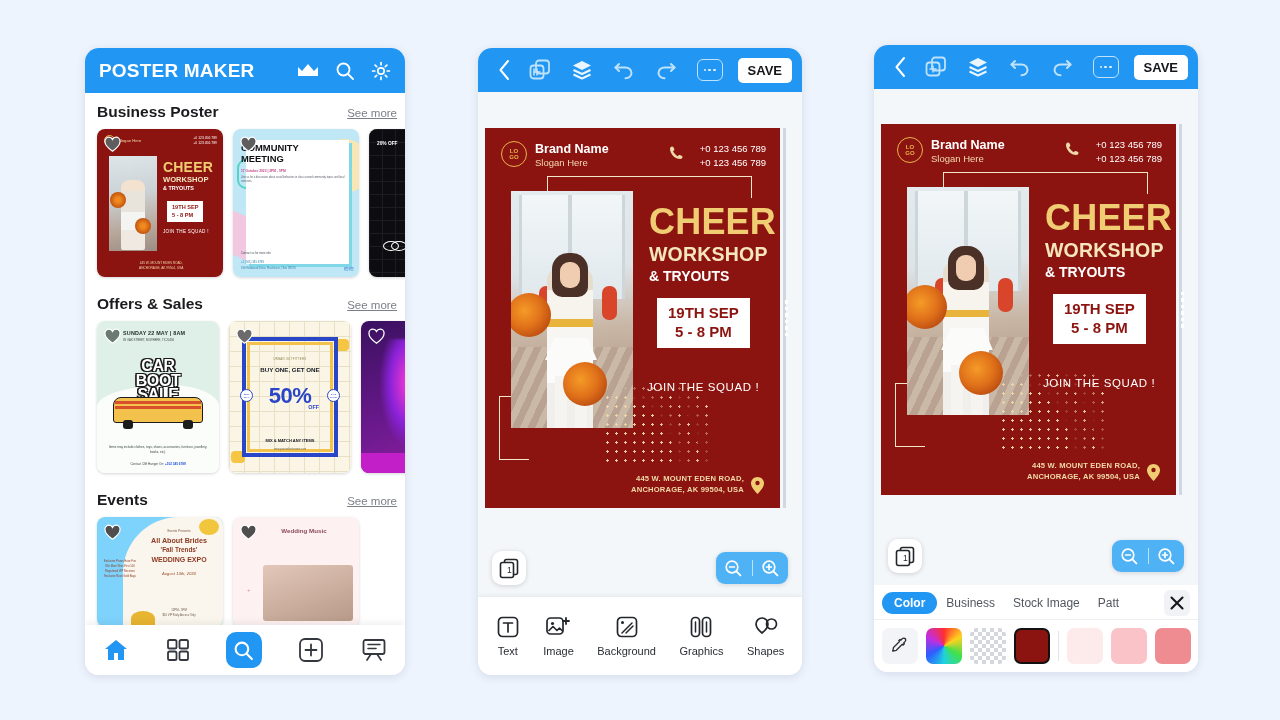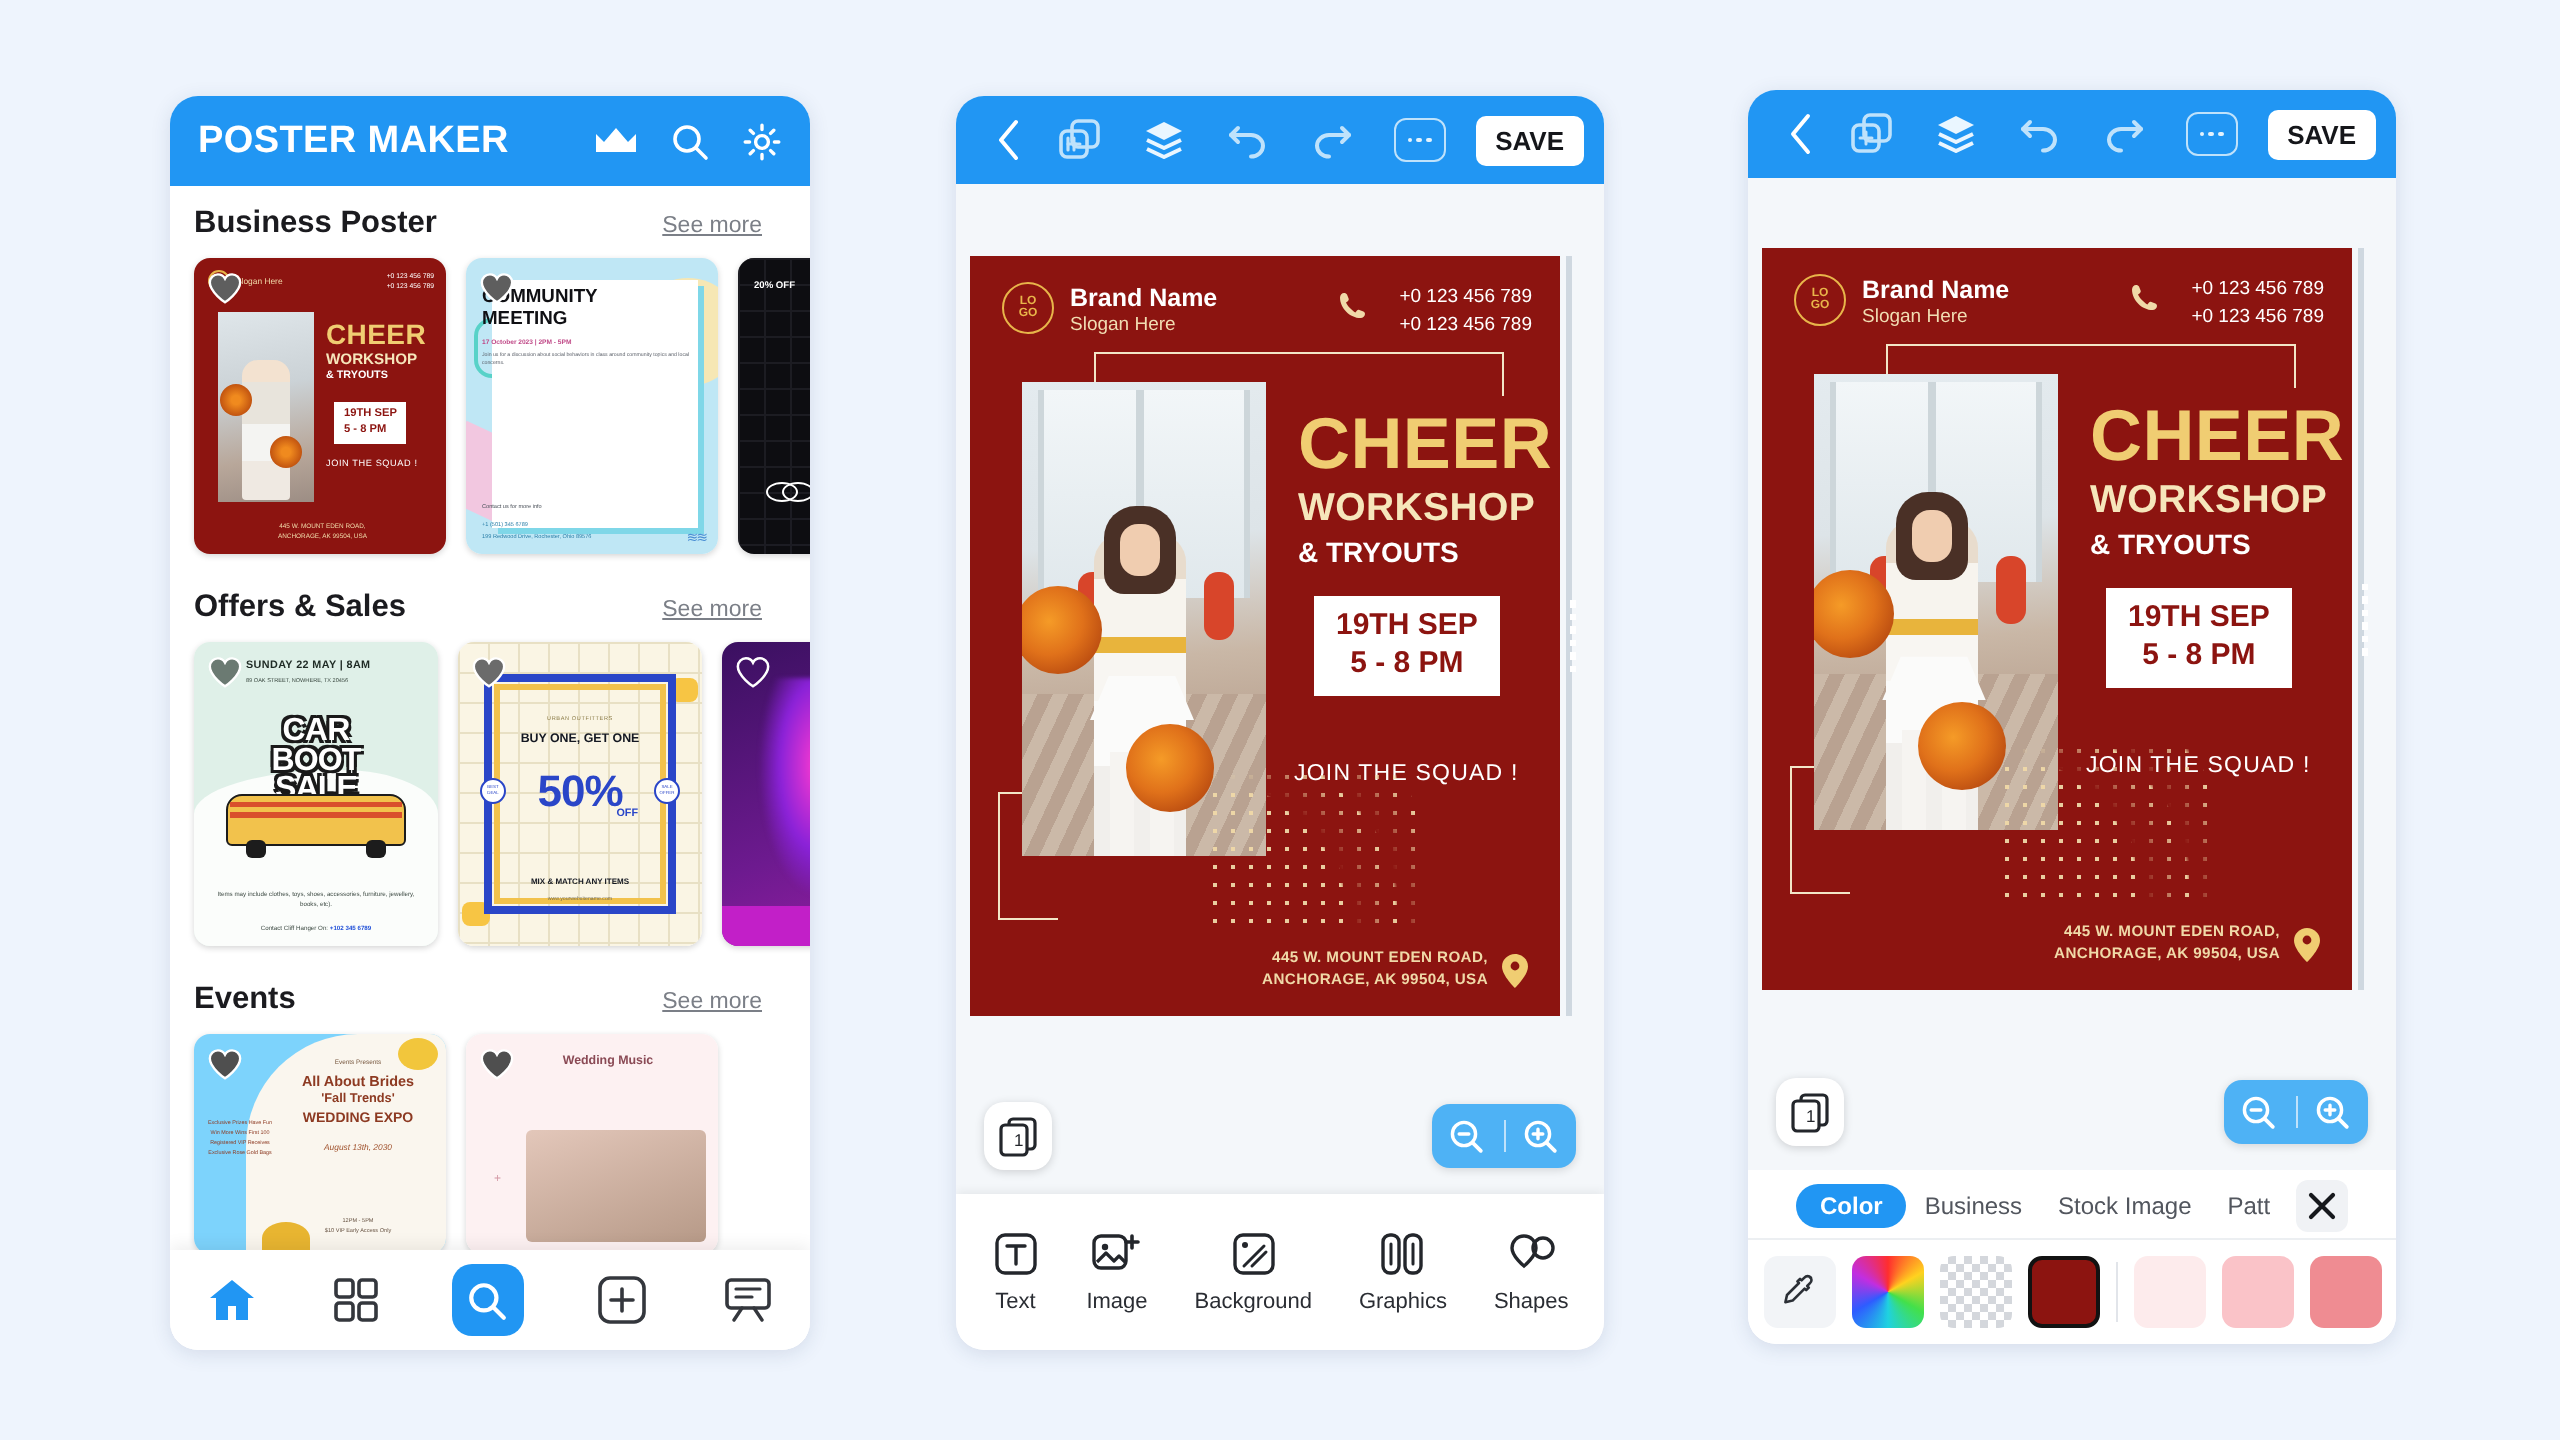--- a/index.html
+++ b/index.html
@@ -32,21 +32,21 @@
   }
   .p1-title {
     color: #fff; font-weight: bold; font-size: 19px;
     letter-spacing: .2px; flex: 1;
   }
   .p1-hicons { display: flex; gap: 16px; align-items: center; }
 
   .p1-body { height: 582px; background: #fff; position: relative; overflow: hidden; }
   .sec-head {
     display: flex; align-items: baseline; justify-content: space-between;
-    padding: 10px 24px 8px 12px;
+    padding: 10px 8px 8px 12px;
   }
   .sec-title { font-size: 15.5px; font-weight: bold; color: #1b1b1f; }
   .sec-more { font-size: 11.5px; color: #7b7f87; text-decoration: underline; }
 
   .card-row { display: flex; gap: 10px; padding: 0 0 8px 12px; }
   .card {
     flex: 0 0 auto; border-radius: 8px; overflow: hidden;
     position: relative; box-shadow: 0 1px 3px rgba(0,0,0,.17);
   }
   .c-biz { width: 126px; height: 148px; }
@@ -345,21 +345,21 @@
     position: absolute; left: 0; right: 0; bottom: 0; height: 78px;
     background: #fff; display: flex; align-items: center; justify-content: space-around;
     padding: 0 6px; box-shadow: 0 -1px 5px rgba(0,0,0,.07);
   }
   .ed-item { display: flex; flex-direction: column; align-items: center; gap: 6px; }
   .ed-item span { font-size: 11px; color: #2a2d33; }
 
   
   .cp-tabs {
     position: absolute; left: 0; right: 0; bottom: 52px; height: 34px;
-    background: #fff; display: flex; align-items: center; padding: 0 24px;
+    background: #fff; display: flex; align-items: center; padding: 0 8px;
     border-bottom: 1px solid #eceff2;
   }
   .cp-tab { font-size: 12px; color: #52565e; padding: 4px 9px; white-space: nowrap; }
   .cp-tab.act { background: #2196f3; color: #fff; border-radius: 13px; font-weight: bold; padding: 4px 12px; }
   .cp-close {
     margin-left: auto; width: 26px; height: 26px; background: #f0f2f5; border-radius: 6px;
     display: flex; align-items: center; justify-content: center; flex: 0 0 auto;
   }
   .cp-swatches {
     position: absolute; left: 0; right: 0; bottom: 0; height: 52px;

